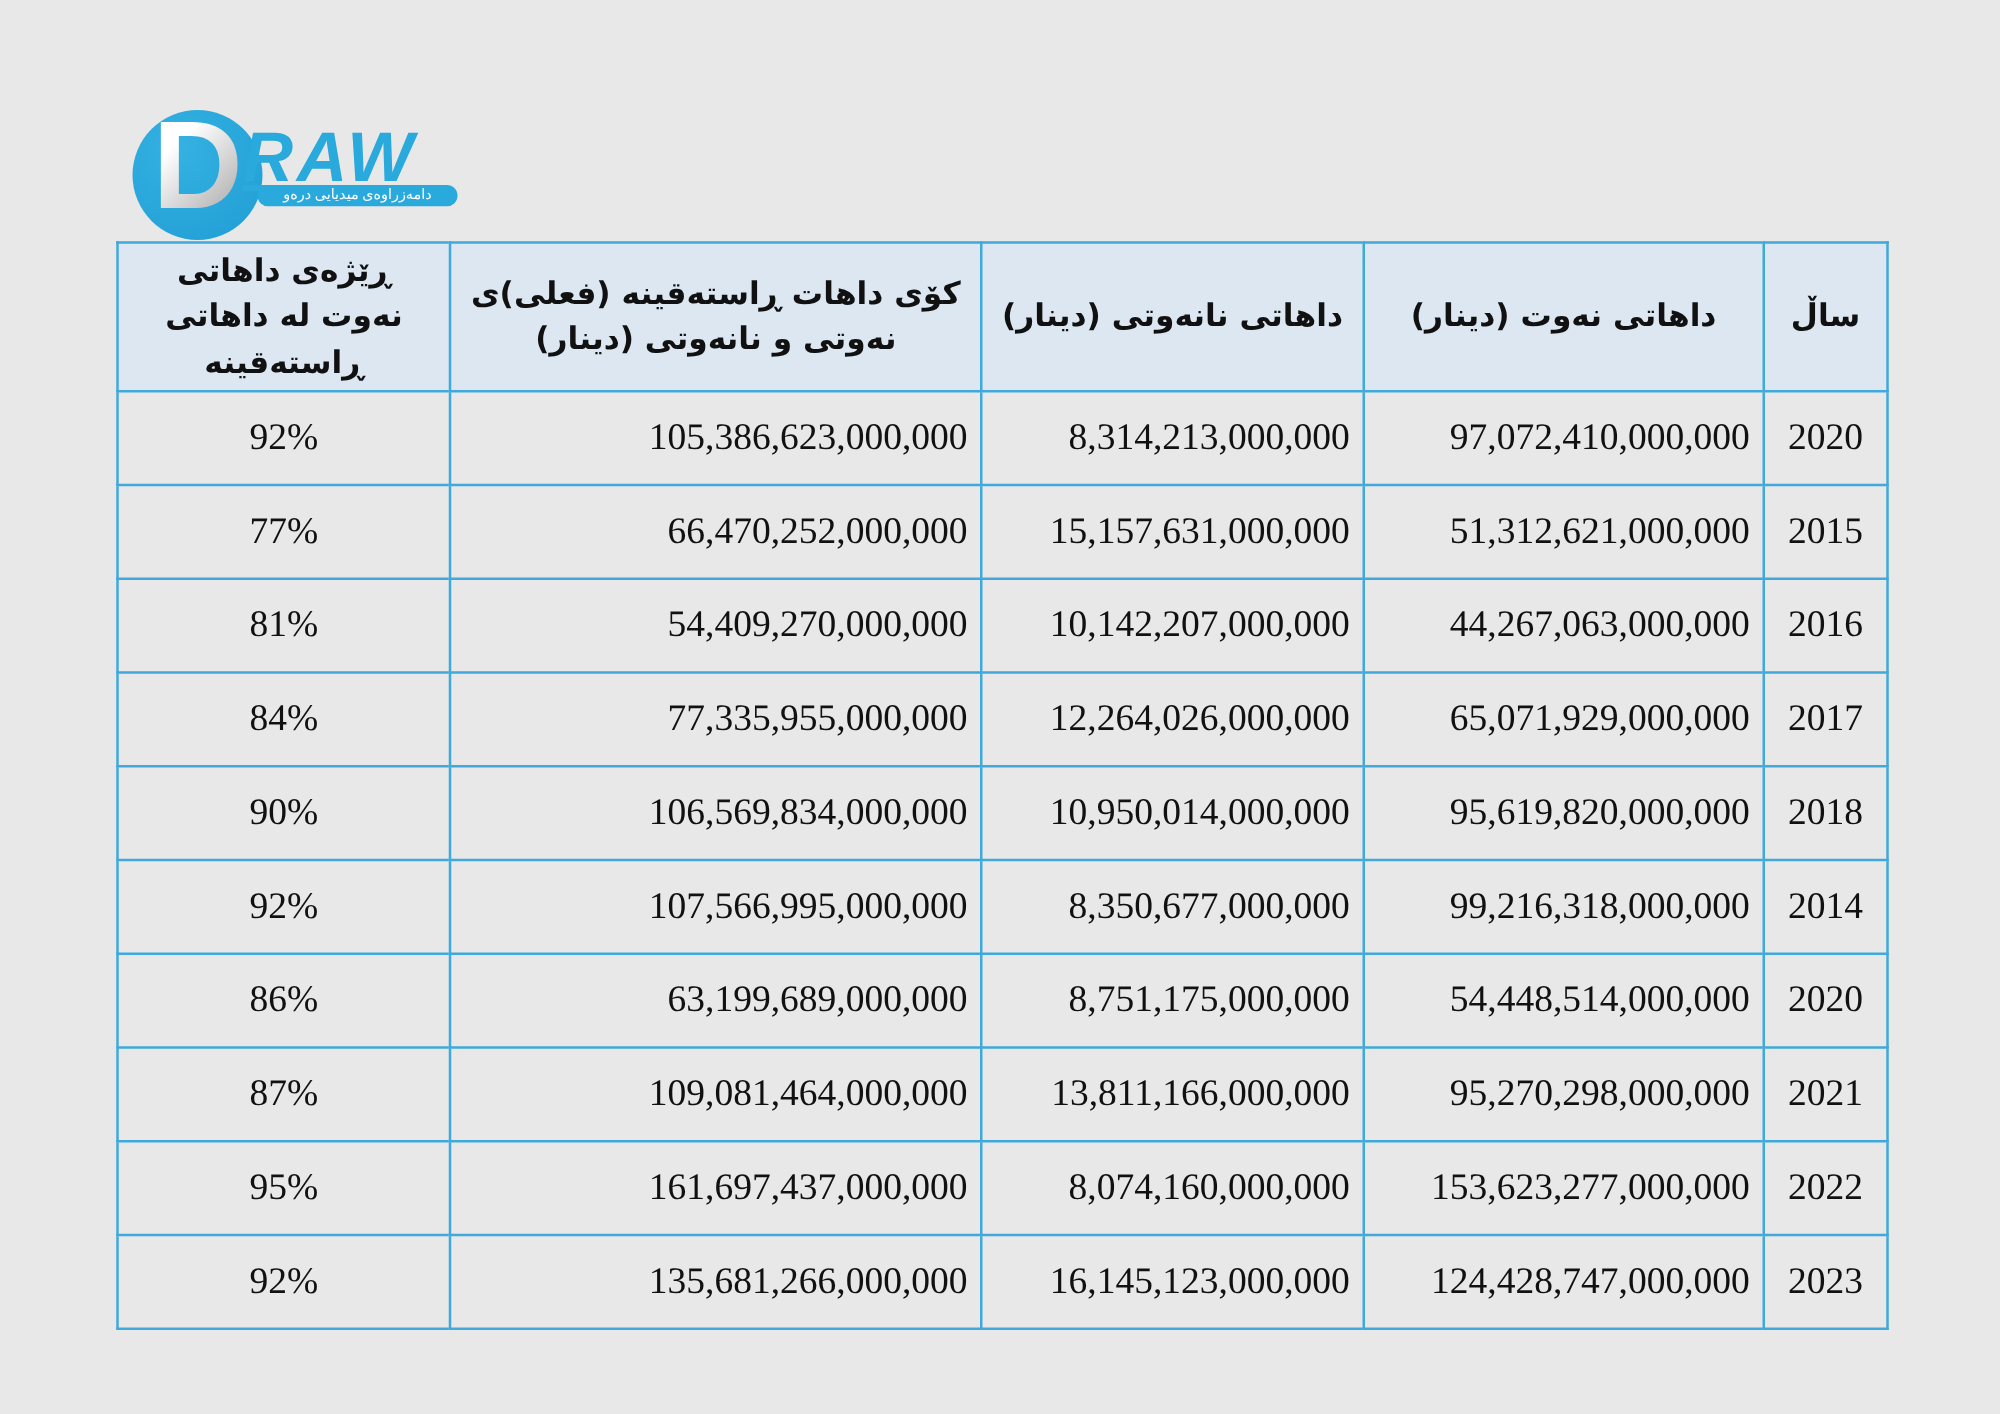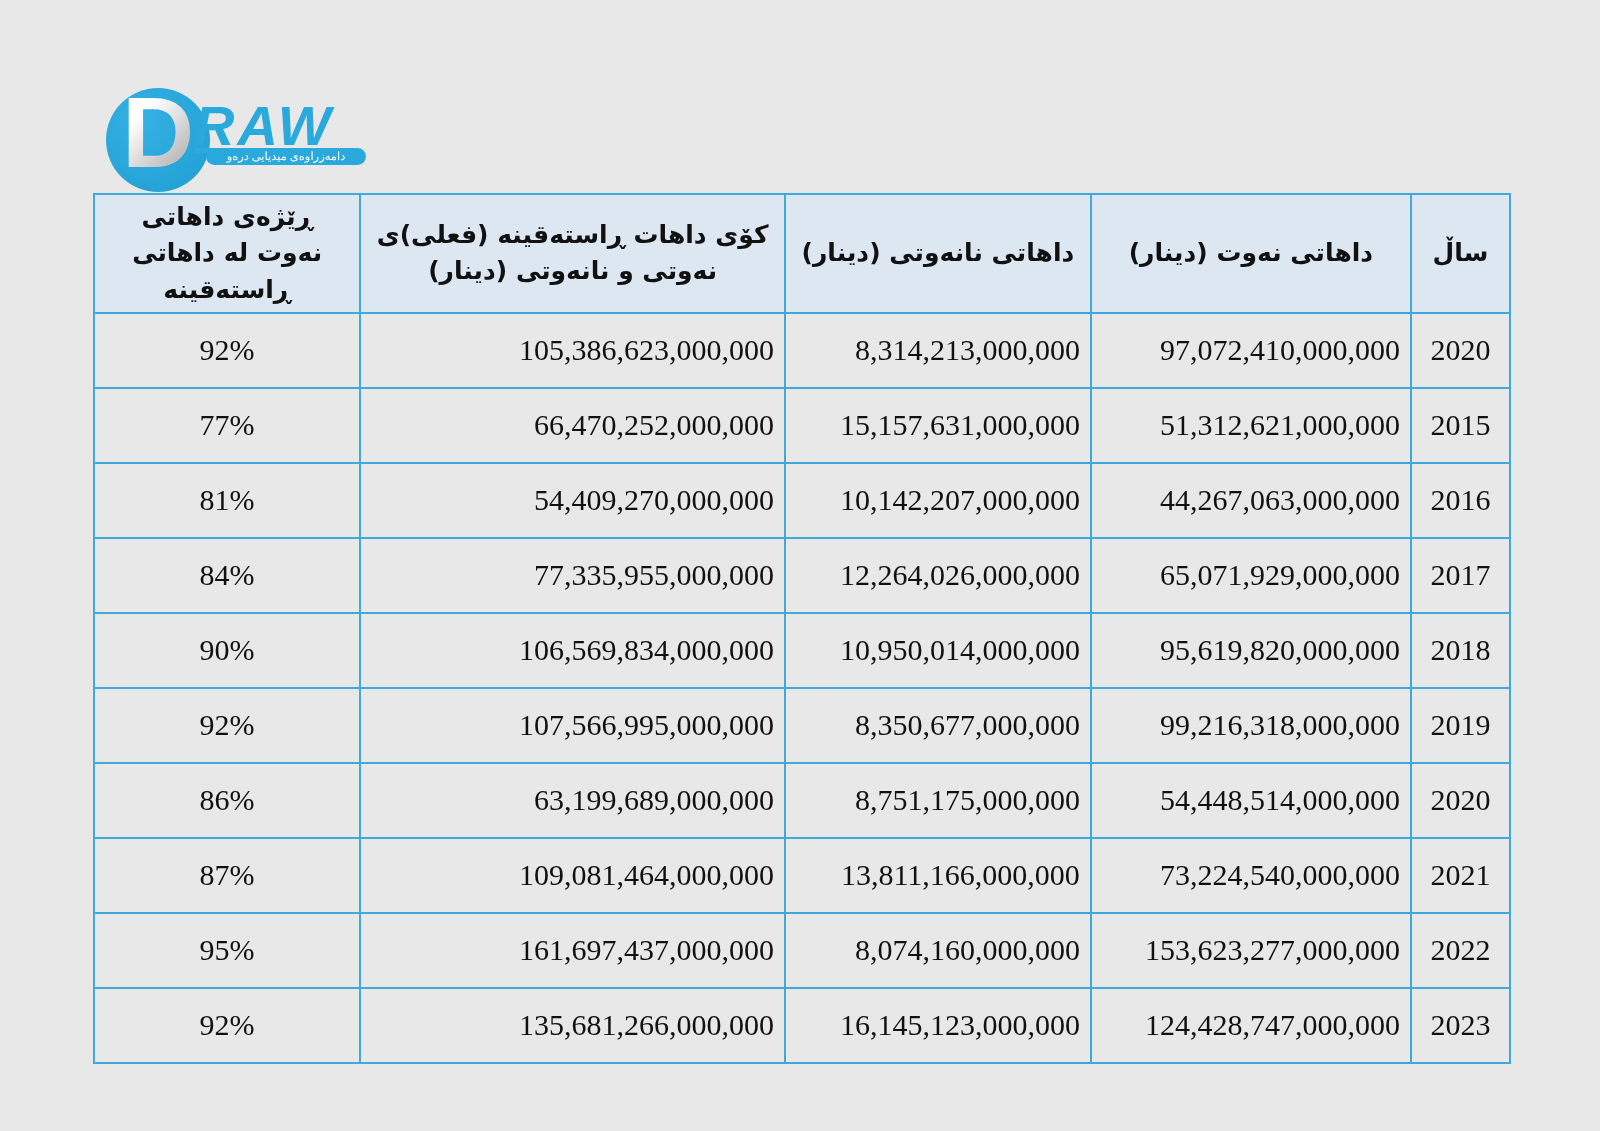--- a/index.html
+++ b/index.html
@@ -142,36 +142,36 @@
           <td class="col-pct">84%</td>
         </tr>
         <tr>
           <td class="col-year">2018</td>
           <td class="col-oil">95,619,820,000,000</td>
           <td class="col-non_oil">10,950,014,000,000</td>
           <td class="col-total">106,569,834,000,000</td>
           <td class="col-pct">90%</td>
         </tr>
         <tr>
-          <td class="col-year">2019</td>
+          <td class="col-year">2014</td>
           <td class="col-oil">99,216,318,000,000</td>
           <td class="col-non_oil">8,350,677,000,000</td>
           <td class="col-total">107,566,995,000,000</td>
           <td class="col-pct">92%</td>
         </tr>
         <tr>
           <td class="col-year">2020</td>
           <td class="col-oil">54,448,514,000,000</td>
           <td class="col-non_oil">8,751,175,000,000</td>
           <td class="col-total">63,199,689,000,000</td>
           <td class="col-pct">86%</td>
         </tr>
         <tr>
           <td class="col-year">2021</td>
-          <td class="col-oil">73,224,540,000,000</td>
+          <td class="col-oil">95,270,298,000,000</td>
           <td class="col-non_oil">13,811,166,000,000</td>
           <td class="col-total">109,081,464,000,000</td>
           <td class="col-pct">87%</td>
         </tr>
         <tr>
           <td class="col-year">2022</td>
           <td class="col-oil">153,623,277,000,000</td>
           <td class="col-non_oil">8,074,160,000,000</td>
           <td class="col-total">161,697,437,000,000</td>
           <td class="col-pct">95%</td>

